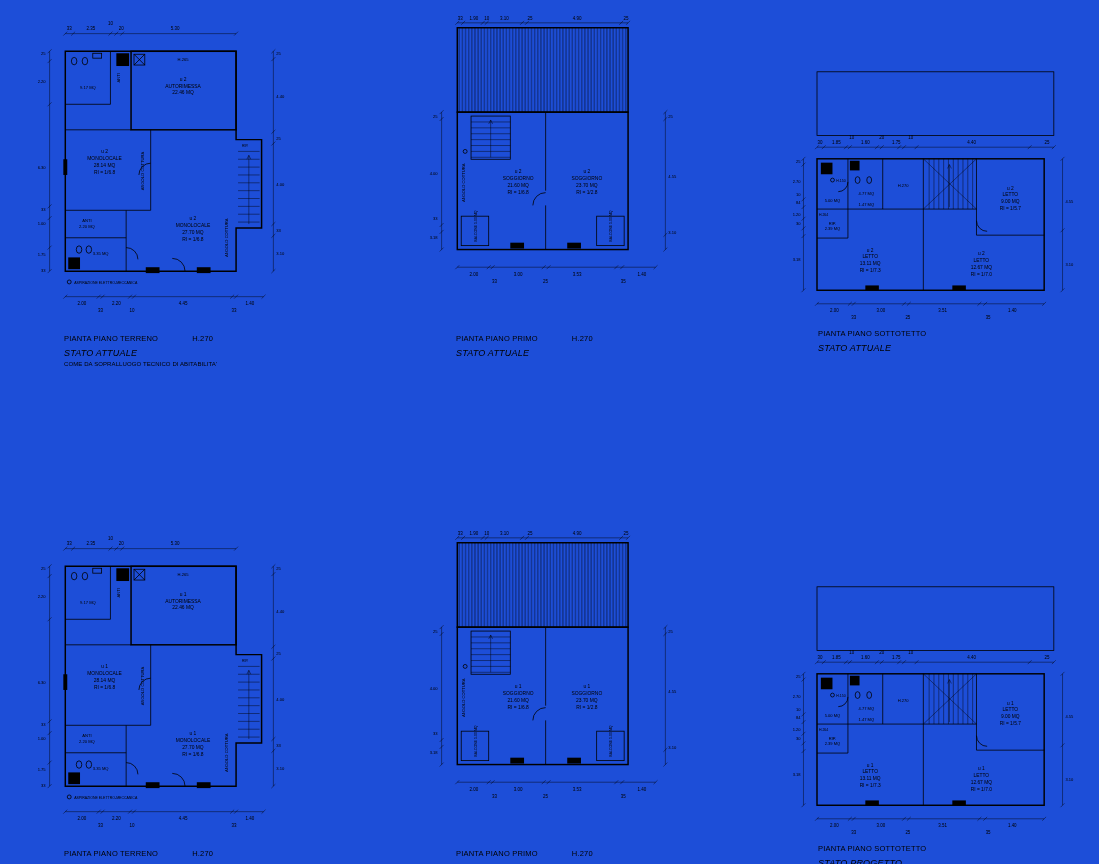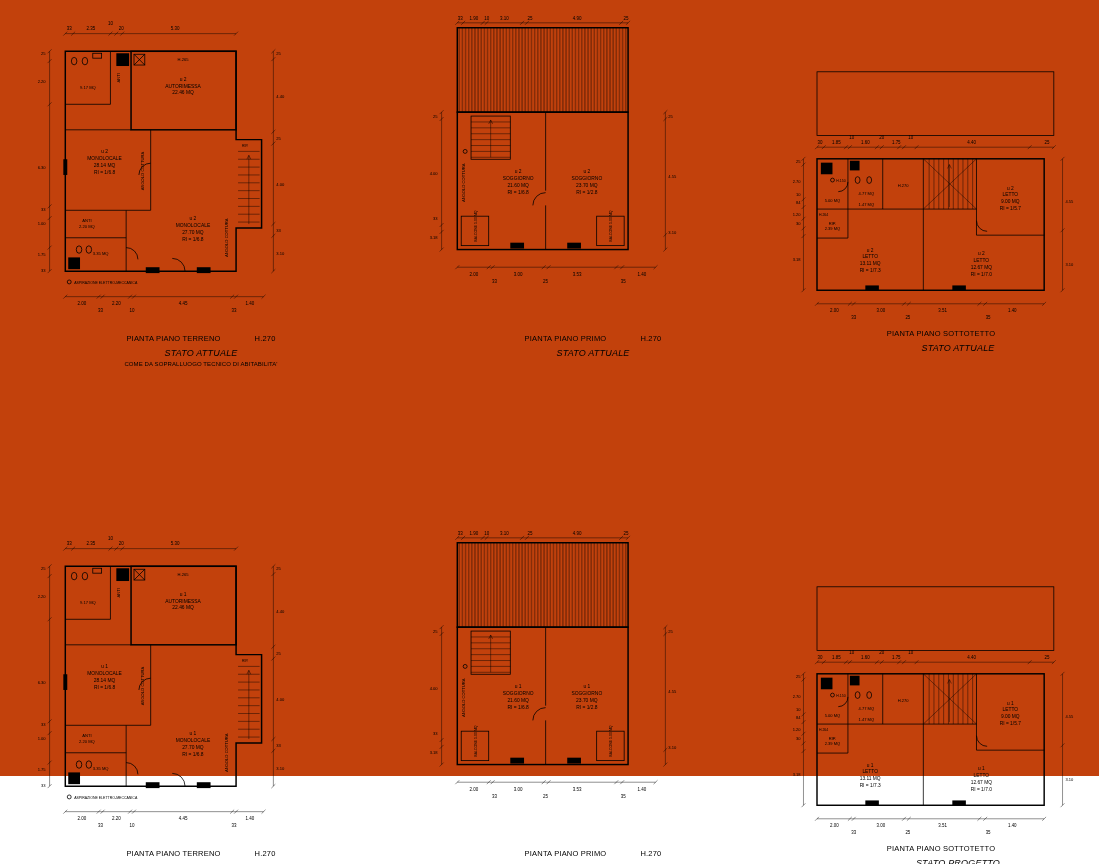--- a/index.html
+++ b/index.html
@@ -1,17 +1,17 @@
 <!DOCTYPE html>
 <html><head>
 <meta charset="utf-8">
 <style>
   html,body{margin:0;padding:0;background:#ffffff;}
   body{width:1099px;height:864px;overflow:hidden;font-family:"Liberation Sans",sans-serif;color:#000;}
-  .sheet{position:relative;width:1099px;height:776px;background:#c2410c;text-align:center;}
+  .sheet{position:relative;width:1099px;height:864px;background:#1d4ed8;}
   .panel{position:absolute;width:310px;}
   .plan-svg{display:block;}
   .plan-svg line,.plan-svg path,.plan-svg rect,.plan-svg ellipse,.plan-svg circle{stroke:#000;fill:none;}
   .plan-svg .w{stroke-width:1.5;}
   .plan-svg .wi{stroke-width:0.8;}
   .plan-svg .d{stroke-width:0.45;}
   .plan-svg .dk{fill:#000;stroke:none;}
   .plan-svg text{stroke:none;fill:#000;font-family:"Liberation Sans",sans-serif;}
   .t{font-size:5px;text-anchor:middle;}
   .t4{font-size:4.2px;text-anchor:middle;}

